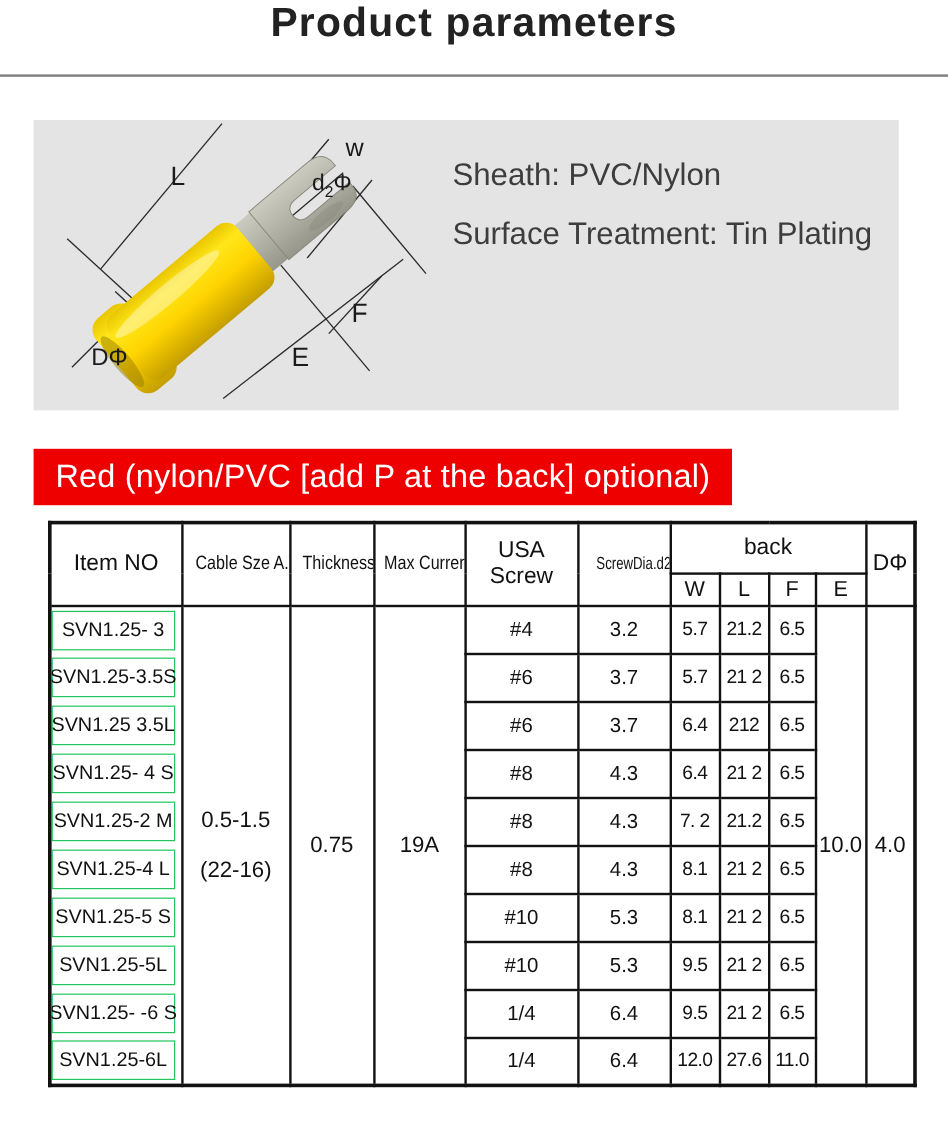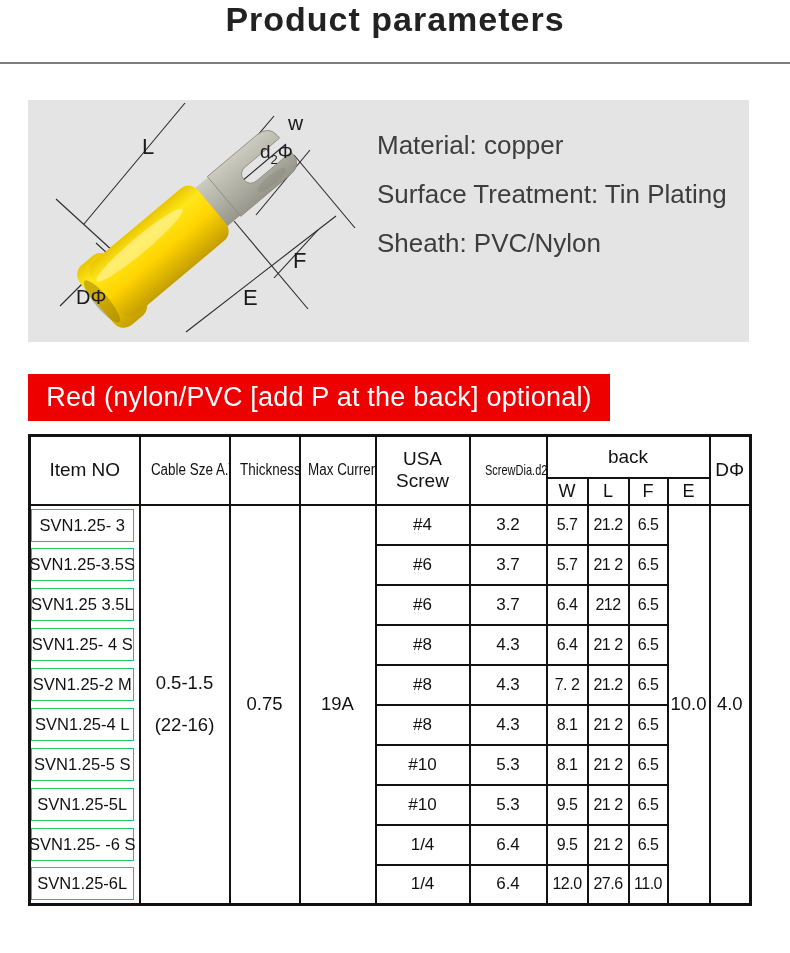--- a/index.html
+++ b/index.html
@@ -25,21 +25,21 @@
   }
 
   .color-banner{
     margin:32px 0 0 28px;width:582px;height:47px;
     background:#ee0000;color:#ffffff;
     display:flex;align-items:center;justify-content:center;
     font-size:27px;letter-spacing:0.2px;
   }
 
   table.ptable{
-    margin:13px 0 0 28px;border-collapse:collapse;table-layout:fixed;
+    margin:13px 0 0 40px;border-collapse:collapse;table-layout:fixed;
     width:721px;border:3px solid #121212;background:#fff;
   }
   .ptable th,.ptable td{
     border:2px solid #121212;text-align:center;vertical-align:middle;
     padding:0;font-weight:normal;color:#111;overflow:hidden;
   }
   .ptable thead tr.h1{height:42px;}
   .ptable thead tr.h2{height:27px;}
   .ptable tbody tr{height:40px;}
   th.big{font-size:19px;}
@@ -108,23 +108,22 @@
 
     <text class="dim-text" x="114" y="54" font-size="22">L</text>
     <text class="dim-text" x="260" y="30" font-size="21">w</text>
     <text class="dim-text" x="232" y="58" font-size="19"><tspan>d</tspan><tspan dy="6" font-size="13">2</tspan><tspan dy="-6" font-size="19">Φ</tspan></text>
     <text class="dim-text" x="48" y="204" font-size="20">DΦ</text>
     <text class="dim-text" x="215" y="205" font-size="22">E</text>
     <text class="dim-text" x="265" y="168" font-size="22">F</text>
   </svg>
 
   <div class="spec-list">
-    <div>Material: copper</div>
+    <div>Sheath: PVC/Nylon</div>
     <div>Surface Treatment: Tin Plating</div>
-    <div>Sheath: PVC/Nylon</div>
   </div>
 </div>
 
 <div class="color-banner">Red (nylon/PVC [add P at the back] optional)</div>
 
 <table class="ptable">
   <colgroup>
     <col style="width:110px">
       <col style="width:90px">
       <col style="width:70px">

